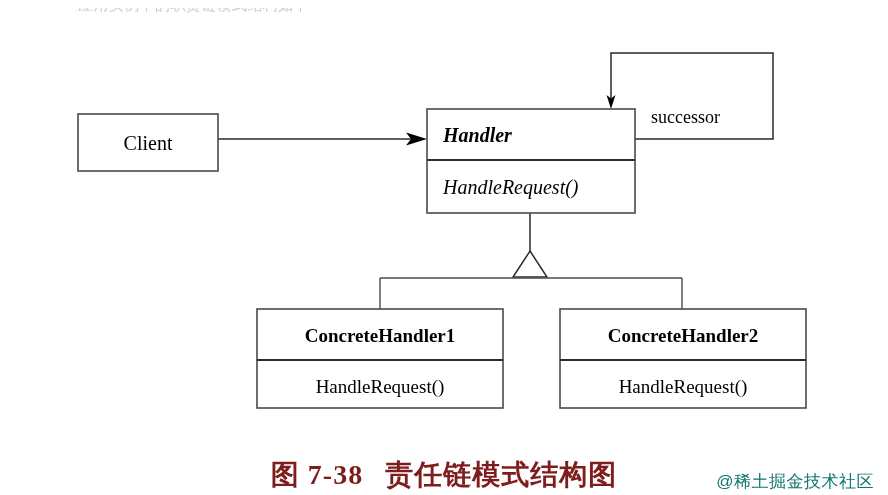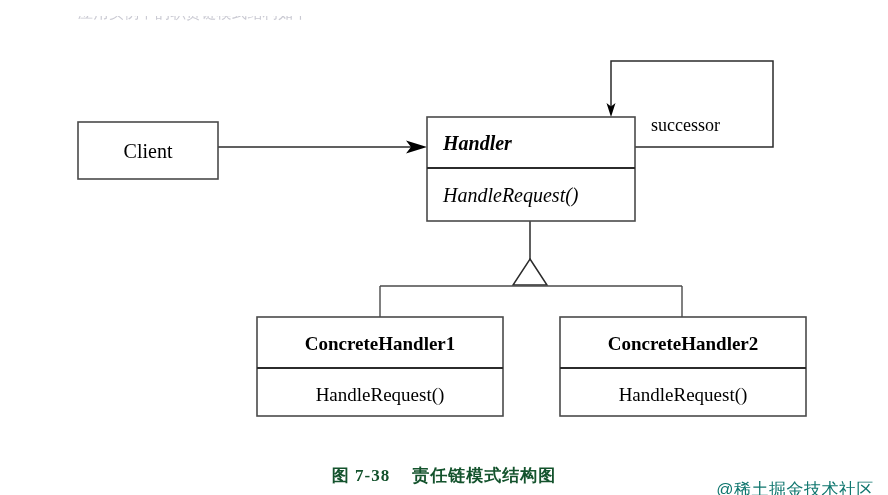--- a/index.html
+++ b/index.html
@@ -12,21 +12,21 @@
     height: 495px;
     position: relative;
     overflow: hidden;
     font-family: "Liberation Serif", "DejaVu Serif", serif;
     color: #000000;
   }
 
   #canvas {
     position: absolute;
     left: 0;
-    top: 16px;
+    top: 8px;
     width: 888px;
     height: 357px;
   }
 
   
   .top-strip {
     position: absolute;
     left: 0;
     top: 0;
     width: 888px;
@@ -114,24 +114,24 @@
     font-weight: normal;
   }
 
   
   .caption {
     position: absolute;
     left: 0;
     top: 448px;
     width: 888px;
     text-align: center;
-    font-size: 17px;
+    font-size: 28px;
     font-weight: bold;
     letter-spacing: 1px;
-    color: #14532d;
+    color: #7f1d1d;
     font-family: "Liberation Serif", "DejaVu Serif", serif;
   }
   .caption .cap-num { margin-right: 22px; }
 
   
   .watermark {
     position: absolute;
     right: 14px;
     top: 462px;
     font-size: 17px;

